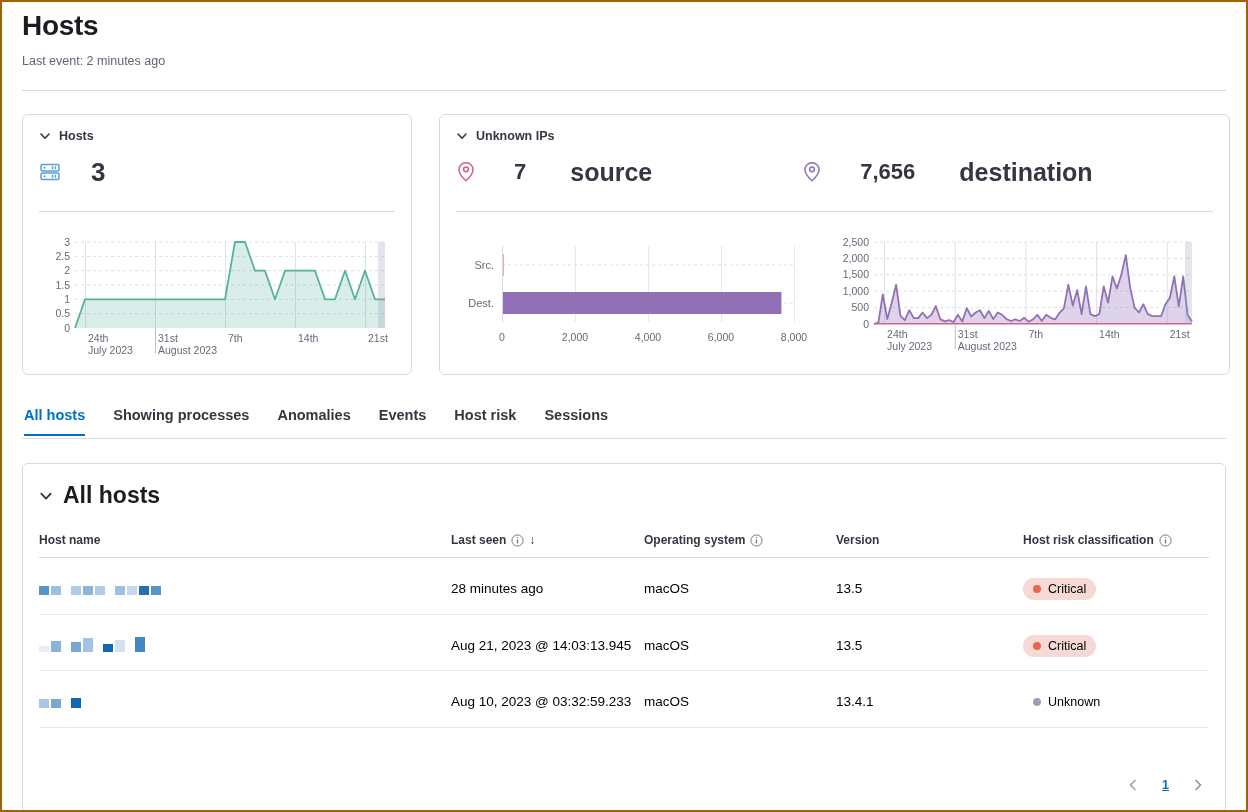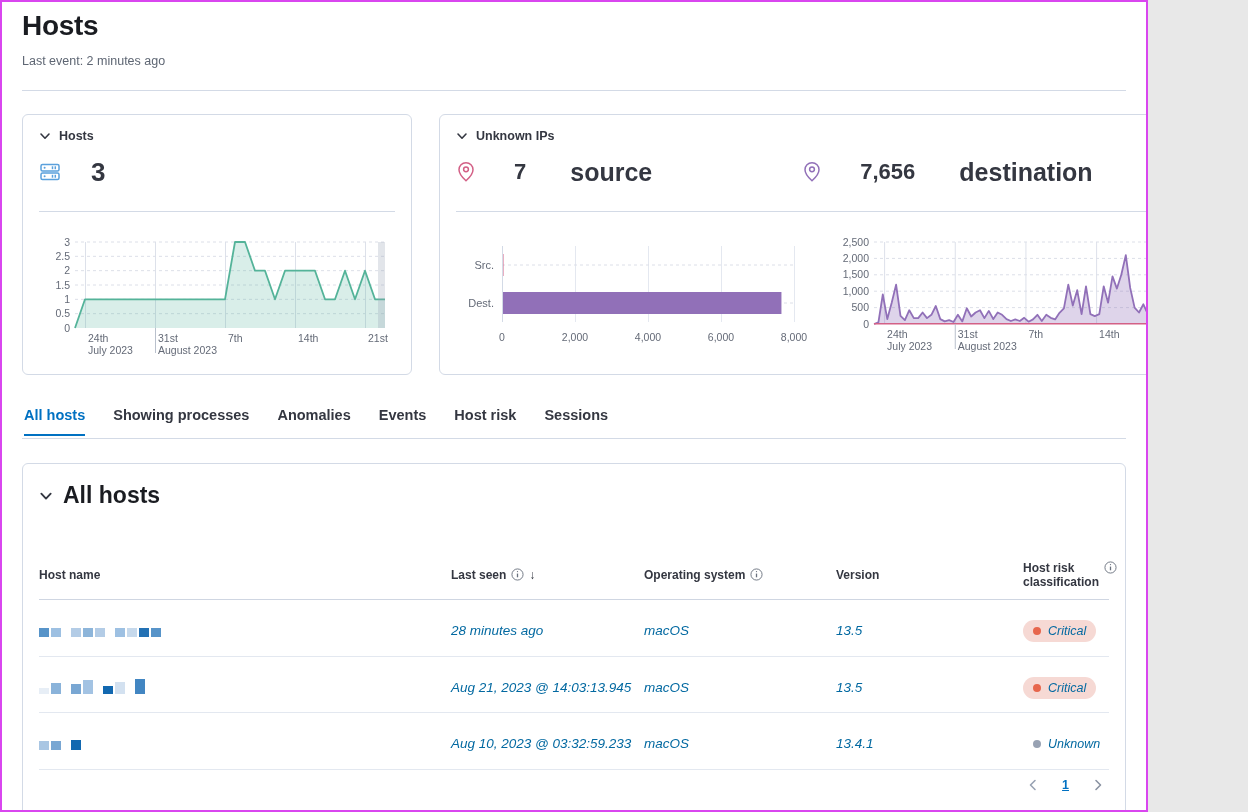--- a/index.html
+++ b/index.html
@@ -1,19 +1,19 @@
 <!DOCTYPE html>
 <html><head>
 <meta charset="utf-8">
 <style>
   * { box-sizing: border-box; margin: 0; padding: 0; }
   html,body { background:#e8e8e8; }
   #app {
-    position: relative; width: 1148px; height: 812px;
-    border: 2px solid #d946ef; background: #fff; overflow: hidden;
+    position: relative; width: 1248px; height: 812px;
+    border: 2px solid #a16207; background: #fff; overflow: hidden;
     font-family: "Liberation Sans", sans-serif; color: #343741;
   }
   .page-header { position: absolute; left: 20px; top: 8px; }
   .page-title { font-size: 28px; font-weight: 700; color: #1a1c21; letter-spacing: -0.3px; }
   .page-sub { margin-top: 12px; font-size: 12.5px; color: #5e6673; }
   .hr-top { position: absolute; left: 20px; right: 20px; top: 88px; height: 1px; background: #d3dae6; }
 
   .kpi-row { position: absolute; left: 20px; top: 112px; width: 1208px; height: 261px; display: flex; gap: 27px; }
   .panel { background: #fff; border: 1px solid #d3dae6; border-radius: 6px; padding: 14px 16px; }
   .panel-hosts { width: 390px; }
@@ -38,23 +38,23 @@
 
   .table-panel { position: absolute; left: 20px; right: 20px; top: 461px; height: 368px;
     border: 1px solid #d3dae6; border-radius: 6px; background: #fff; padding: 18px 16px 0; }
   .tp-title-row { display: flex; align-items: center; gap: 10px; }
   .tp-title { font-size: 23px; font-weight: 700; color: #1a1c21; }
   .tp-showing { margin-top: 7px; font-size: 12px; color: #5e6673; }
 
   table { width: 100%; border-collapse: collapse; margin-top: 18px; table-layout: fixed; }
   th { text-align: left; font-size: 12px; font-weight: 700; color: #343741;
        padding: 6px 8px 10px 0; border-bottom: 1px solid #cfd6e2; }
-  th .hdr { display: inline-flex; gap: 5px; margin-top: 28px; }
-  td { font-size: 13.5px; color: #0369a1; padding: 19px 8px 13px 0;
-       border-bottom: 1px solid #e3e8f0; vertical-align: top; line-height: 1.75; font-style: italic; }
+  th .hdr { display: inline-flex; align-items: center; gap: 5px; }
+  td { font-size: 13.5px; color: #000000; padding: 19px 8px 13px 0;
+       border-bottom: 1px solid #e3e8f0; vertical-align: top; line-height: 1.75; }
   .redact { display: flex; align-items: flex-end; height: 16px; margin-top: 2px; }
   .redact .grp { display: flex; align-items: flex-end; margin-right: 8px; }
   .redact .px { width: 10px; display: inline-block; margin-right: 2px; }
   .badge { display: inline-flex; align-items: center; gap: 7px; font-size: 12.5px;
            border-radius: 12px; padding: 3px 10px; line-height: 1.3; }
   .dot { width: 8px; height: 8px; border-radius: 50%; display: inline-block; }
   .info-ic { display: inline-flex; }
   .sort-ar { font-size: 12px; color: #343741; }
 
   .pagination { position: absolute; right: 18px; top: 312px; display: flex; align-items: center; gap: 20px; }

